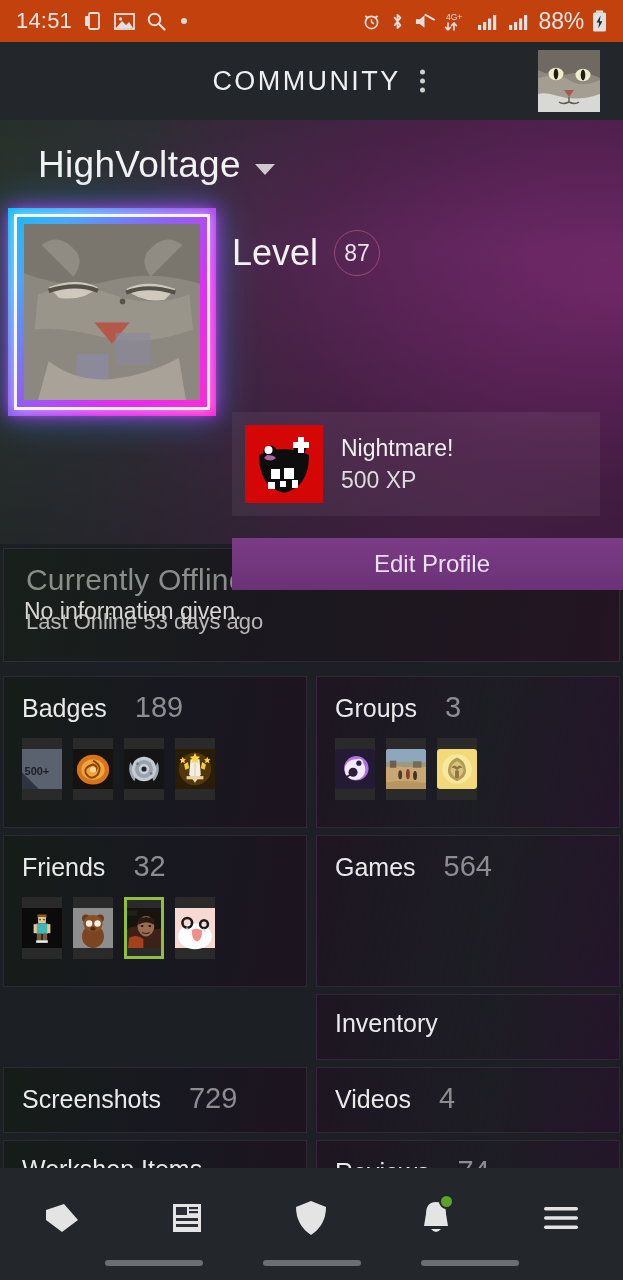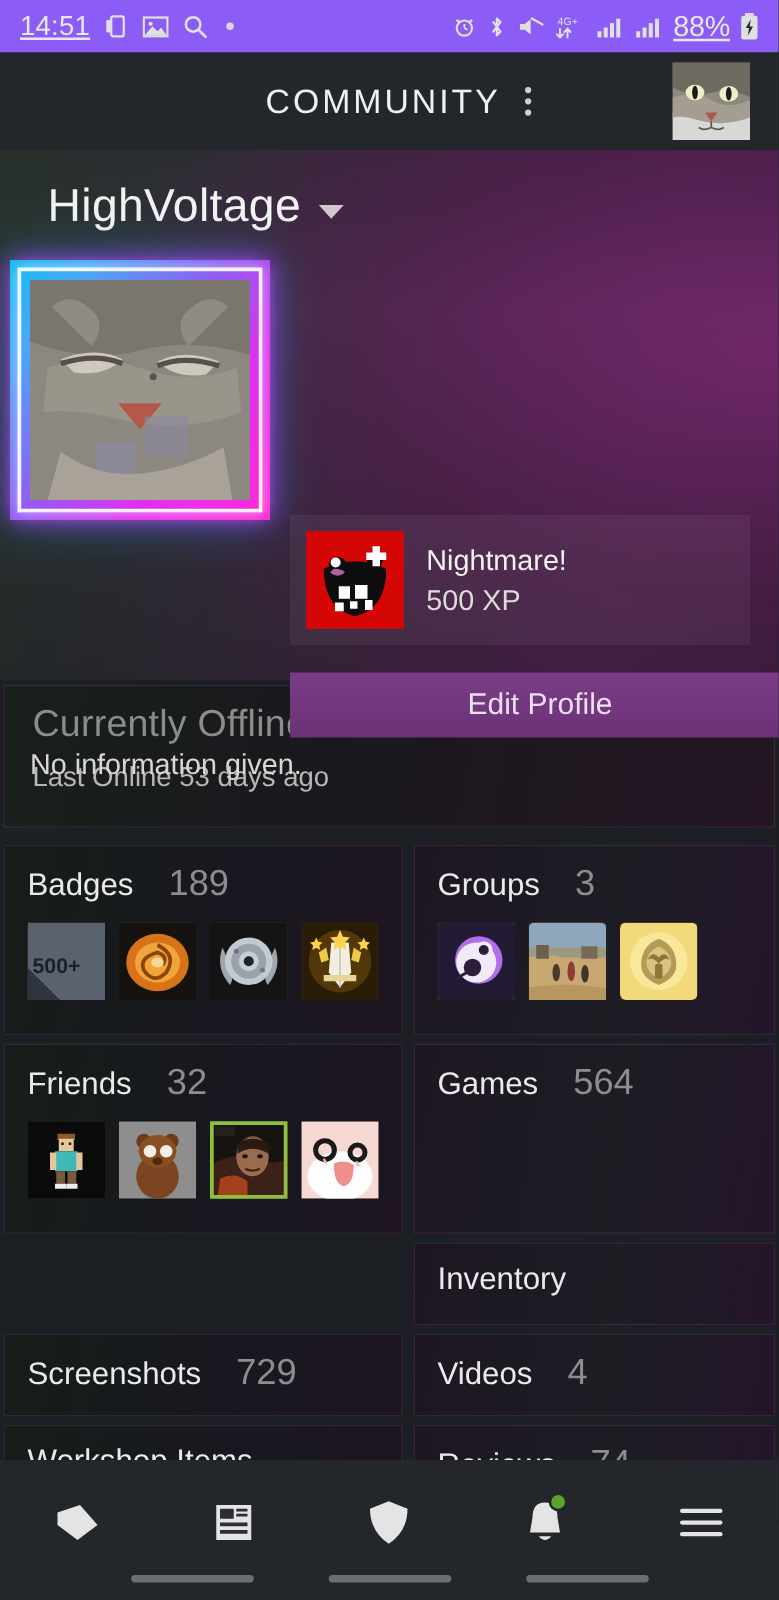--- a/index.html
+++ b/index.html
@@ -7,23 +7,23 @@
   body {
     font-family:"Liberation Sans", sans-serif;
     background:#1c1f24;
     color:#e8e8e8;
     -webkit-font-smoothing:antialiased;
   }
   .screen { position:relative; width:623px; height:1280px; overflow:hidden; }
 
   
   .statusbar {
-    height:42px; background:#8b5cf6;
+    height:42px; background:#c2410c;
     display:flex; align-items:center; justify-content:space-between;
-    padding:0 16px; font-size:21px; color:#e6e6e6;text-decoration:underline;
+    padding:0 16px; font-size:21px; color:#e6e6e6;
   }
   .sb-left { display:flex; align-items:center; gap:11px; }
   .sb-right { display:flex; align-items:center; gap:8px; }
   .sb-time { font-size:22px; letter-spacing:.2px; }
   .sb-ico { display:inline-flex; align-items:center; justify-content:center; }
   .sb-ico svg { display:block; }
   .sb-dot { width:6px; height:6px; border-radius:50%; background:#d8d8d8; margin-left:4px;}
   .sb-batt { font-size:23px; letter-spacing:-.2px; }
 
   
@@ -133,21 +133,21 @@
     background:linear-gradient(100deg,#161d18 0%,#181820 55%,#1d1420 100%);
     border:1px solid rgba(150,90,150,.20);
     padding:14px 18px 14px 18px;
     min-height:66px;
   }
   .card.col-right { background:linear-gradient(100deg,#1d1622 0%,#21152339 55%,#24152a 100%); }
   .card-head { display:flex; align-items:baseline; gap:28px; }
   .card-label { font-size:25px; color:#eaeaea; }
   .card-count { font-size:29px; color:#8d8d90; font-weight:300; }
   .thumbs { display:flex; gap:11px; margin-top:14px; }
-  .thumb { width:62px; height:62px; overflow:hidden; background:#2a2a2a; position:relative; flex:none;text-align:center; }
+  .thumb { width:40px; height:62px; overflow:hidden; background:#2a2a2a; position:relative; flex:none;text-align:center; }
   .thumb.online { outline:3px solid #8fbf3f; outline-offset:-3px; }
   .card.tall { min-height:152px; }
 
   
   .bottomnav {
     position:absolute; left:0; bottom:0; width:623px; height:112px;
     background:#23262b; display:flex; align-items:flex-start; padding-top:22px;
   }
   .nav-item { flex:1; display:flex; align-items:center; justify-content:center; position:relative; height:56px; }
   .nav-dot { position:absolute; top:4px; left:50%; margin-left:3px; width:15px; height:15px;
@@ -285,20 +285,24 @@
           <path d="M86 39 Q70 34 58 39" stroke="#55514a" stroke-width="2.4" fill="none"></path>
           <path d="M40 56 L60 56 L50 68 Z" fill="#b4584a"></path>
           <path d="M30 74 H48 V92 H30 Z" fill="#8c8ba3" opacity=".75"></path>
           <path d="M52 62 H72 V80 H52 Z" fill="#8a88a0" opacity=".6"></path>
           <path d="M14 78 Q30 90 50 88 Q70 86 88 76 L92 100 L8 100 Z" fill="#a8a298"></path>
           <circle cx="56" cy="44" r="1.6" fill="#595349"></circle>
         </svg>
       </div>
     </div>
 
+    <div class="level-row">
+      <span class="level-word">Level</span>
+      <span class="level-badge">87</span>
+    </div>
 
     <div class="featured">
       <div class="fb-icon">
         <svg viewBox="0 0 78 78" style="width:100%;height:100%;display:block">
           <rect width="78" height="78" fill="#d40606"></rect>
           <path d="M14 30 Q39 18 64 30 Q64 62 39 68 Q14 62 14 30 Z" fill="#0d0d0d"></path>
           <ellipse cx="25" cy="27" rx="7" ry="6.5" fill="#0d0d0d"></ellipse>
           <ellipse cx="23.5" cy="25" rx="4" ry="4" fill="#ffffff"></ellipse>
           <path d="M19 33 Q25 38 31 33 Q29 30 22 30 Z" fill="#b05fa0"></path>
           <path d="M48 22 L62 22 L57 34 L52 34 Z" fill="#0d0d0d"></path>

